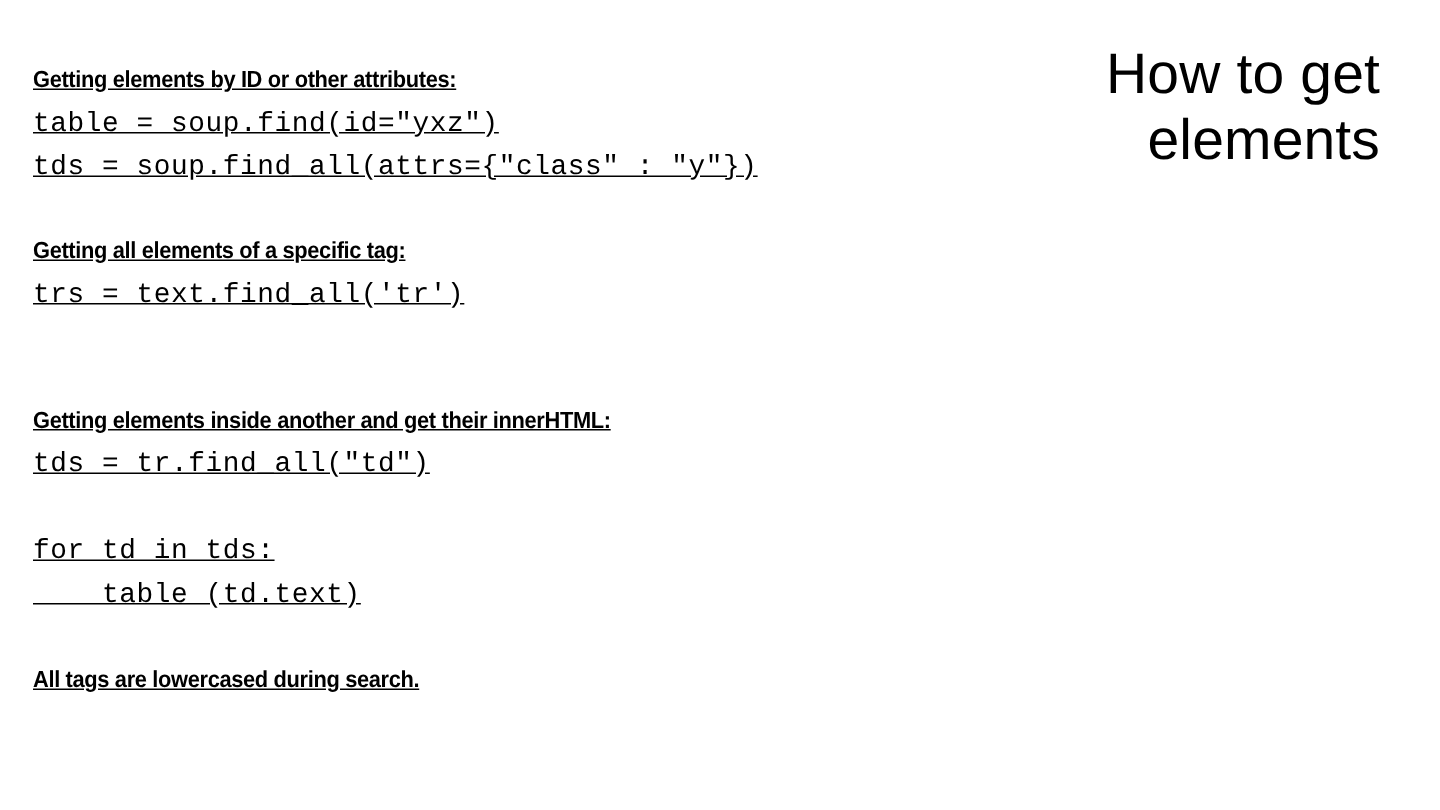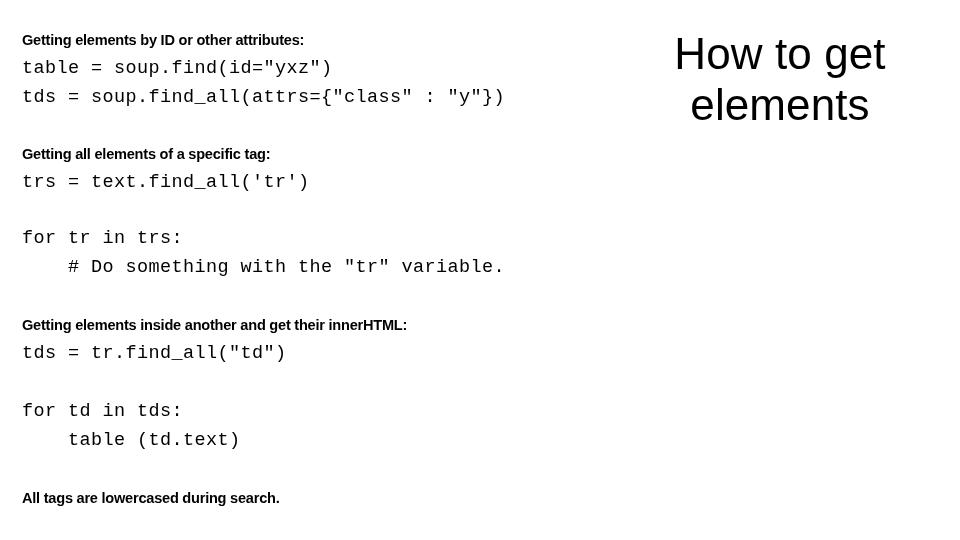--- a/index.html
+++ b/index.html
@@ -26,36 +26,37 @@
     height: 540px;
     background: #ffffff;
   }
 
   
   .slide-title {
     position: absolute;
     left: 640px;
     top: 28px;
     width: 280px;
-    text-align: center;
+    text-align: right;
     font-family: "Liberation Sans", sans-serif;
     font-weight: 300;
-    font-size: 44px;
+    font-size: 38px;
     line-height: 1.16;
     letter-spacing: 0.1px;
     color: #000000;
     white-space: pre-line;
   }
 
   
   .body-col {
     position: absolute;
     left: 22px;
-    top: 26px;
+    top: 40px;
     width: 600px;
+    text-decoration: underline;
   }
 
   .block {
     margin: 0;
     padding: 0;
   }
 
   .prose {
     font-family: "Liberation Sans", sans-serif;
     font-weight: 600;
@@ -102,24 +103,20 @@
 
     <div class="spacer-1"></div>
 
     <div class="block">
       <div class="prose">Getting all elements of a specific tag:</div>
       <div class="code">trs = text.find_all('tr')</div>
     </div>
 
     <div class="spacer-2"></div>
 
-    <div class="block">
-      <div class="code">for tr in trs:</div>
-      <div class="code">    # Do something with the "tr" variable.</div>
-    </div>
 
     <div class="spacer-3"></div>
 
     <div class="block">
       <div class="prose">Getting elements inside another and get their innerHTML:</div>
       <div class="code">tds = tr.find_all("td")</div>
     </div>
 
     <div class="spacer-4"></div>
 

